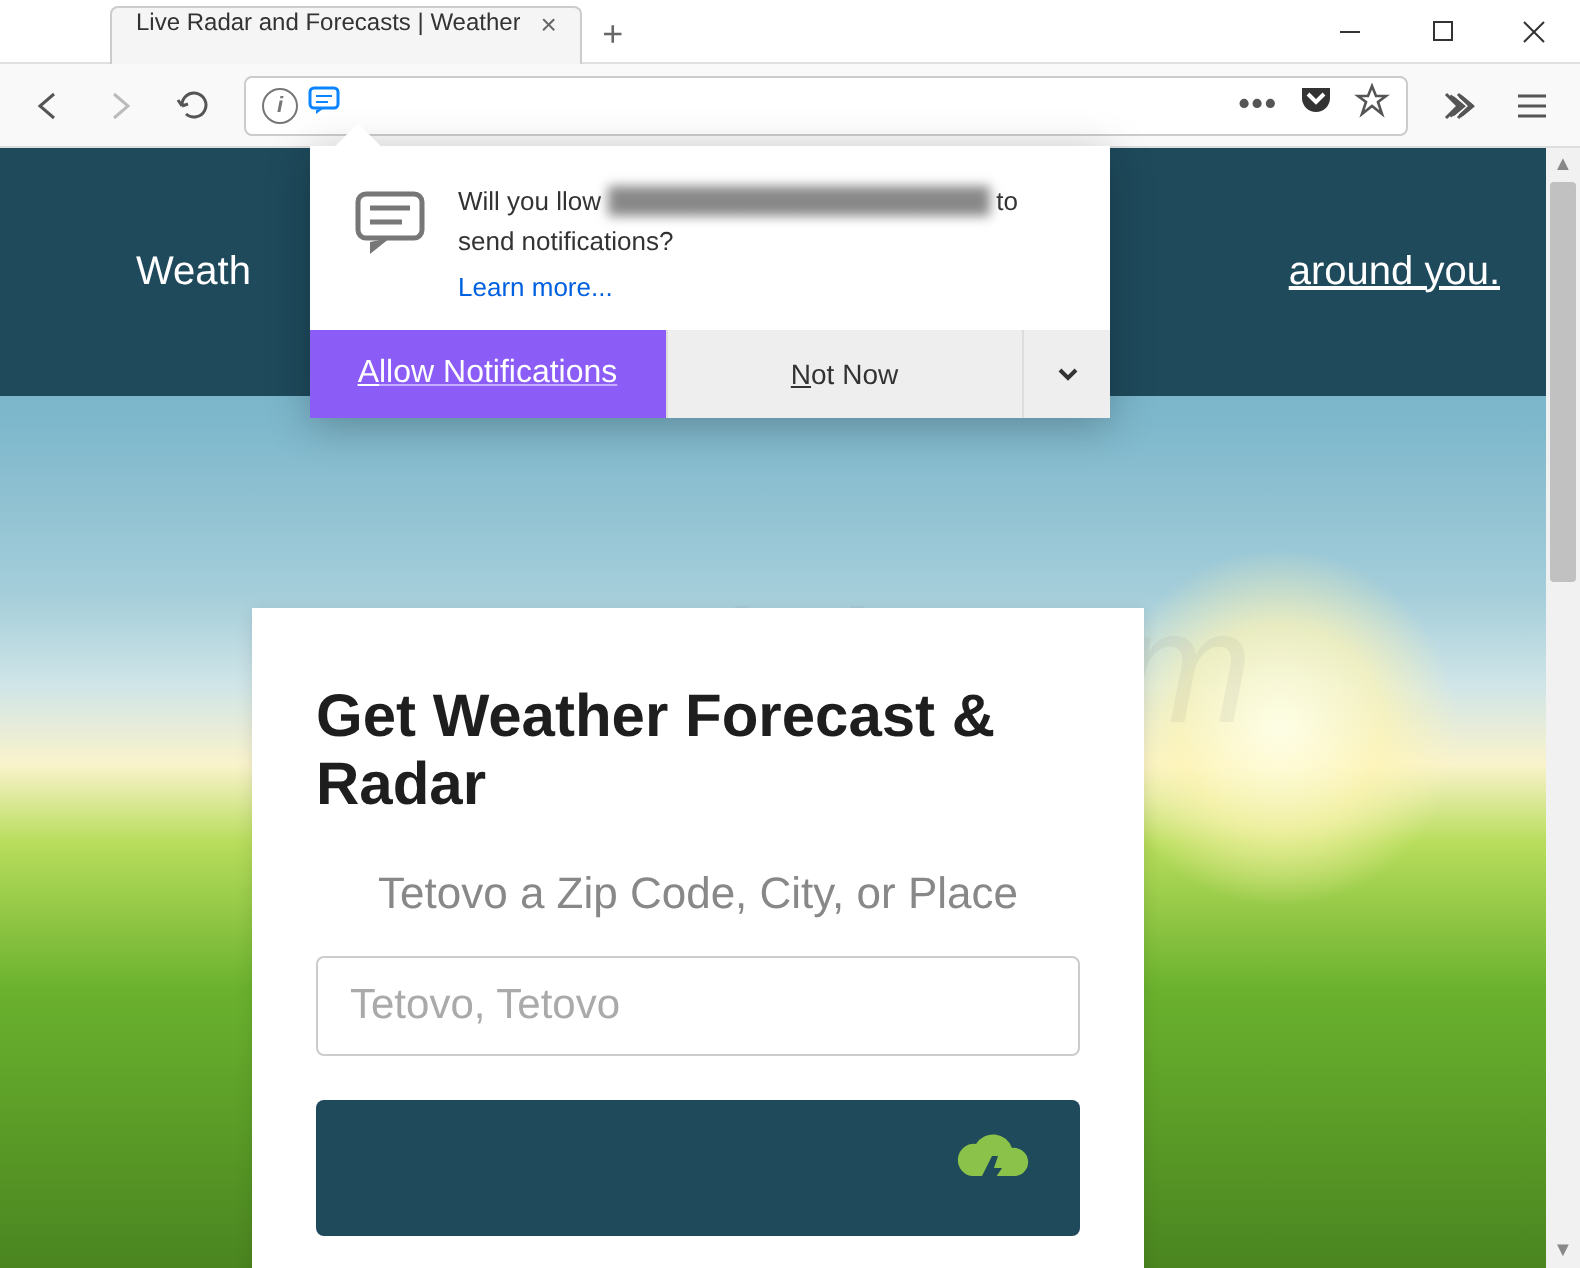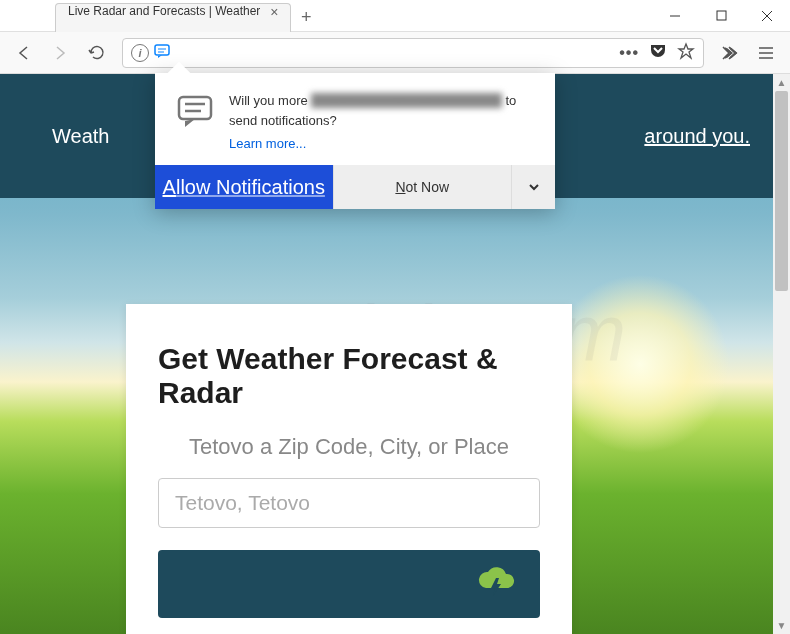--- a/index.html
+++ b/index.html
@@ -43,21 +43,21 @@
     .continue-btn .bolt-icon { position: absolute; right: 22px; }
     
     .notif-popup { position: absolute; left: 155px; top: 73px; width: 400px; background: #fff; box-shadow: 0 4px 20px rgba(0,0,0,0.25); z-index: 100; }
     .notif-arrow { position: absolute; top: -8px; left: 16px; width: 16px; height: 16px; background: #fff; transform: rotate(45deg); }
     .notif-body { padding: 18px 20px 14px; display: flex; gap: 14px; position: relative; }
     .notif-icon { width: 40px; height: 40px; flex-shrink: 0; }
     .notif-text { font-size: 13px; color: #333; line-height: 1.5; }
     .notif-text .blur { filter: blur(3px); background: #888; color: #888; padding: 0 2px; }
     .notif-learn { color: #0060df; font-size: 13px; margin-top: 6px; cursor: pointer; }
     .notif-actions { display: flex; height: 44px; }
-    .notif-allow { flex: 1; background: #1d4ed8; color: #fff; border: none; font-size: 20px; cursor: pointer; text-decoration: underline; text-decoration-color: rgba(255,255,255,0.5); }
+    .notif-allow { flex: 1; background: #8b5cf6; color: #fff; border: none; font-size: 16px; cursor: pointer; text-decoration: underline; text-decoration-color: rgba(255,255,255,0.5); }
     .notif-notnow { flex: 1; background: #eeeeee; color: #333; border: none; border-left: 1px solid #ddd; font-size: 14px; cursor: pointer; }
     .notif-notnow u { text-decoration: underline; }
     .notif-chevron { width: 44px; background: #eeeeee; border: none; border-left: 1px solid #ddd; display: flex; align-items: center; justify-content: center; cursor: pointer; }
     
     .scrollbar { position: absolute; right: 0; top: 74px; width: 17px; height: 560px; background: #f1f1f1; }
     .scroll-arrow { height: 17px; display: flex; align-items: center; justify-content: center; color: #888; font-size: 10px; }
     .scroll-thumb { position: absolute; top: 17px; left: 2px; width: 13px; height: 200px; background: #c1c1c1; border-radius: 2px; }
   </style>
 </head>
 <body>
@@ -149,21 +149,21 @@
 </div>
 
 <div class="content">
   <div class="hero-bg"></div>
   <div class="sun"></div>
   <div class="watermark">
     <span class="watermark-text">pcrisk.com</span>
   </div>
 
   <div class="banner">
-    <span style="position:absolute;left:52px;">Weath</span>
+    <span style="position:absolute;left:68px;">Weath</span>
     <span style="position:absolute;right:40px;text-decoration:underline;">around you.</span>
   </div>
 
   <div class="card">
     <h1>Get Weather Forecast &amp; Radar</h1>
     <div class="subtitle">Tetovo a Zip Code, City, or Place</div>
     <input class="search-input" placeholder="Tetovo, Tetovo" style="">
     <button class="continue-btn">
       <span class="bolt-icon">
         <svg width="44" height="34" viewBox="0 0 44 34">
@@ -181,21 +181,21 @@
     <div class="notif-icon">
       <svg width="40" height="40" viewBox="0 0 40 40">
           <rect x="4" y="6" width="32" height="22" rx="4" fill="none" stroke="#777" stroke-width="2.5"></rect>
           <path d="M10 30 L10 36 L20 28" fill="#777"></path>
           <line x1="10" y1="13" x2="30" y2="13" stroke="#777" stroke-width="2.5"></line>
           <line x1="10" y1="20" x2="26" y2="20" stroke="#777" stroke-width="2.5"></line>
         </svg>
     </div>
     <div>
       <div class="notif-text">
-        <span>Will you more </span><span class="blur">localweatherforecasttracker.com</span><span> to send notifications?</span>
+        <span>Will you llow </span><span class="blur">localweatherforecasttracker.com</span><span> to send notifications?</span>
       </div>
       <div class="notif-learn">Learn more...</div>
     </div>
   </div>
   <div class="notif-actions">
     <button class="notif-allow"><span style="text-decoration:underline">A</span>llow Notifications</button>
     <button class="notif-notnow">
       <u>N</u><span>ot Now</span>
     </button>
     <button class="notif-chevron">

